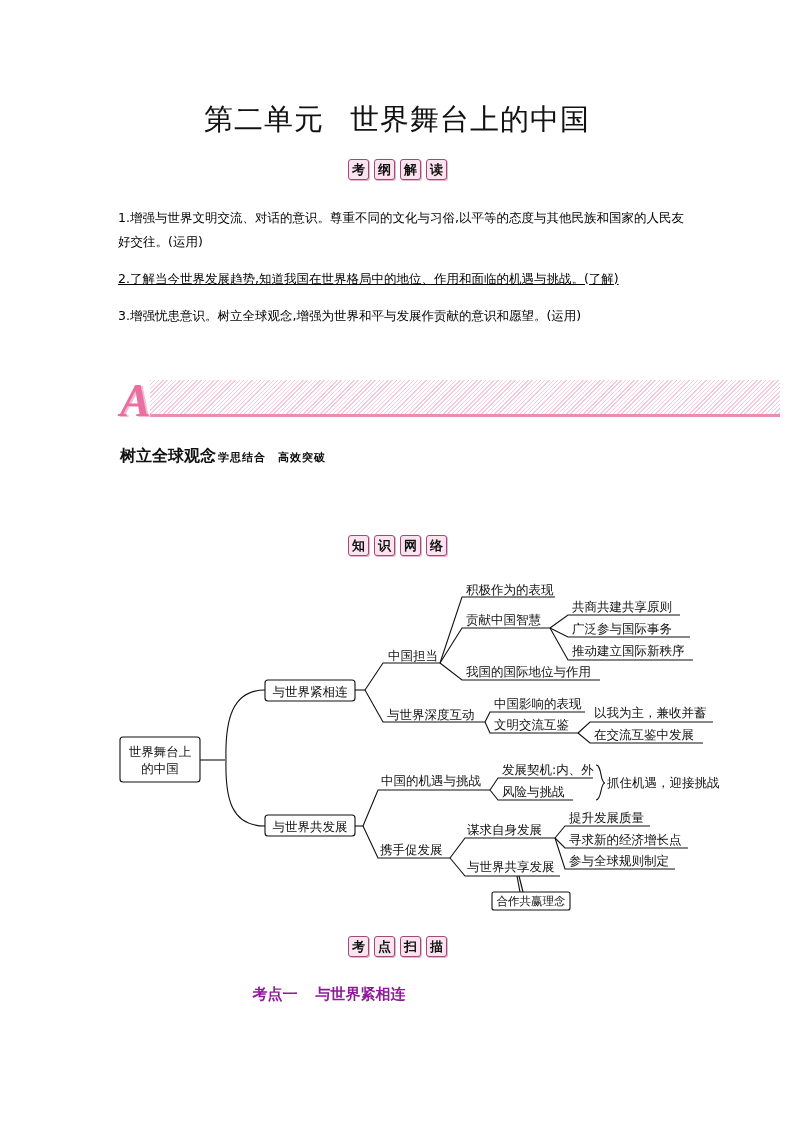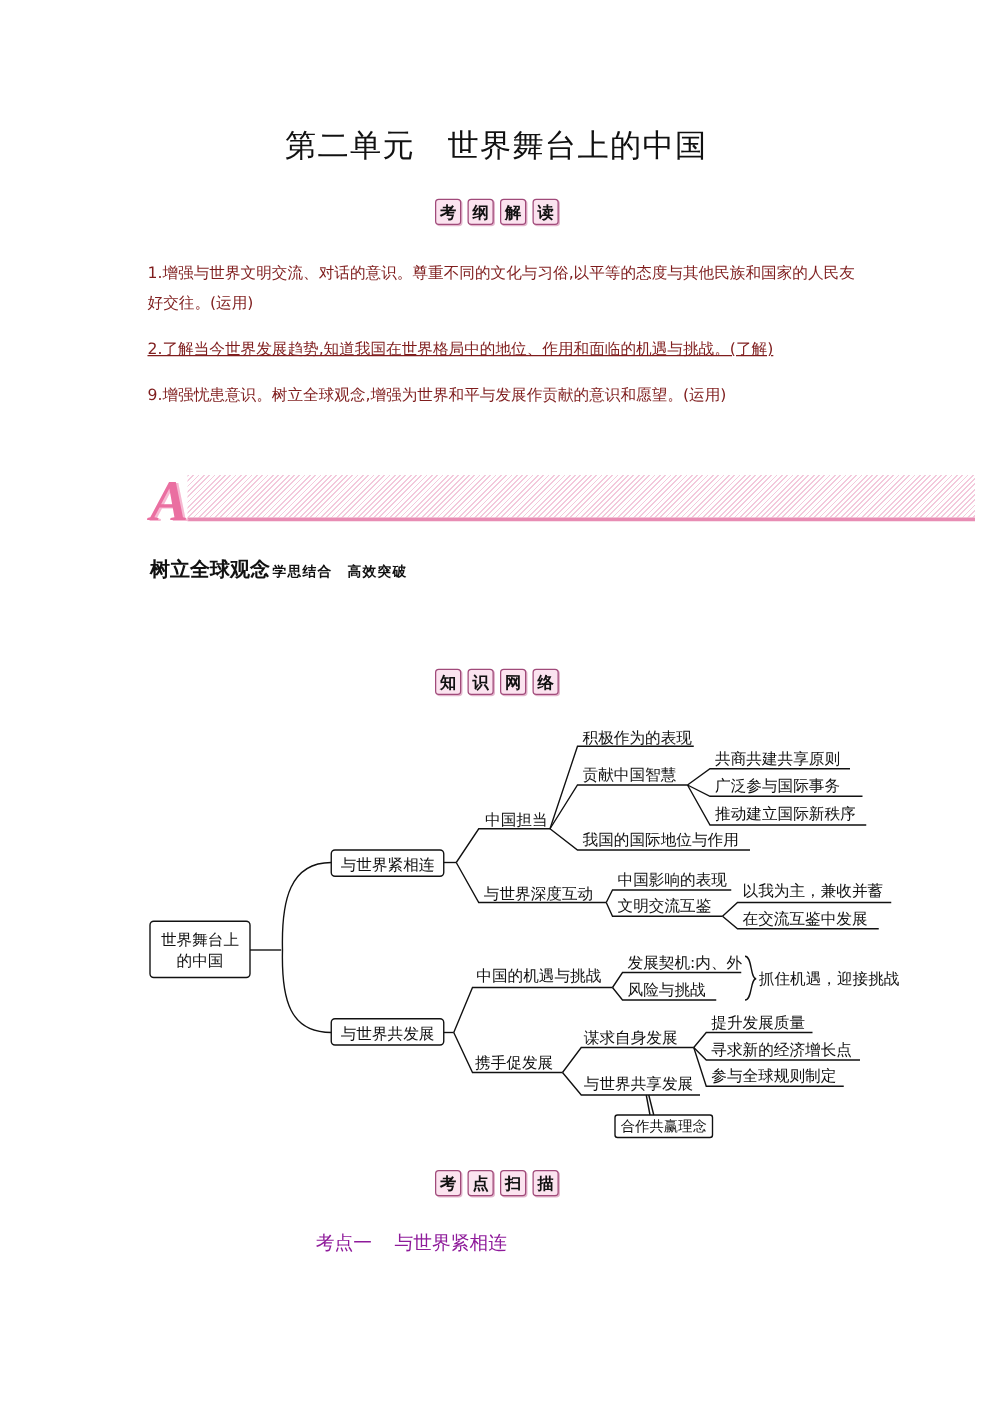--- a/index.html
+++ b/index.html
@@ -1,58 +1,58 @@
 <!DOCTYPE html>
 <html><head>
 <meta charset="utf-8">
 <style>
   html, body { margin: 0; padding: 0; background: #ffffff; }
   body { width: 794px; height: 1123px; position: relative; overflow: hidden;
          font-family: "DejaVu Sans", "Liberation Sans", sans-serif; color: #111; }
   .abs { position: absolute; }
-  .title { left: 0; width: 794px; top: 100px; text-align: center; font-size: 25px;
+  .title { left: 0; width: 794px; top: 100px; text-align: center; font-size: 29px;
            letter-spacing: 1px; font-weight: normal; }
   .title .gap { display: inline-block; width: 26px; }
   .badge-row { display: flex; gap: 5px; }
   .badge { width: 21px; height: 21px; box-sizing: border-box; border: 1.5px solid #a04a7a;
            border-radius: 3px; background: #fbe3ef; font-size: 13px; font-weight: bold;
            display: flex; align-items: center; justify-content: center; color: #111;
            box-shadow: 1px 1px 0 #e3b7cd; }
-  .para { left: 118px; width: 570px; font-size: 12.5px; line-height: 24px; color: #7f1d1d; }
+  .para { left: 118px; width: 570px; font-size: 12.5px; line-height: 24px; color: #000000; }
   .banner { left: 120px; top: 380px; width: 660px; height: 38px; }
   .banner-stripe { position: absolute; left: 30px; top: 0; right: 0; height: 34px;
      background: repeating-linear-gradient(135deg, #f3c9dc 0 1px, #ffffff 1px 3px);
      border-bottom: 3px solid #e88db4; }
   .banner-letter { position: absolute; left: 0; top: -6px; font-size: 46px; font-style: italic;
      font-weight: bold; color: #ea6fa1; font-family: "Liberation Serif", serif;
      text-shadow: 2px 1px 0 #f6b9d2; }
   .section-head { left: 120px; top: 446px; font-size: 16px; font-weight: bold; }
   .section-head .sub { font-size: 11px; font-weight: bold; margin-left: 2px; letter-spacing: 1px; }
   .point-title { left: 0; width: 658px; top: 985px; text-align: center; color: #8e1a9a;
-     font-size: 15px; font-weight: normal; }
+     font-size: 15px; font-weight: bold; }
   .point-title .gap { display: inline-block; width: 18px; }
   svg text { font-family: "DejaVu Sans", "Liberation Sans", sans-serif; font-size: 12.5px; fill: #111; }
 </style>
 </head>
 <body>
 
 <div class="abs title">
   <span>第二单元</span><span class="gap"></span><span>世界舞台上的中国</span>
 </div>
 
 <div class="abs badge-row" style="left:348px; top:159px;">
   <div class="badge">考</div>
   <div class="badge">纲</div>
   <div class="badge">解</div>
   <div class="badge">读</div>
 </div>
 
 <div class="abs para" style="top:206px;">1.增强与世界文明交流、对话的意识。尊重不同的文化与习俗,以平等的态度与其他民族和国家的人民友好交往。(运用)</div>
 <div class="abs para" style="top:267px;text-decoration:underline;">2.了解当今世界发展趋势,知道我国在世界格局中的地位、作用和面临的机遇与挑战。(了解)</div>
-<div class="abs para" style="top:304px;">9.增强忧患意识。树立全球观念,增强为世界和平与发展作贡献的意识和愿望。(运用)</div>
+<div class="abs para" style="top:304px;">3.增强忧患意识。树立全球观念,增强为世界和平与发展作贡献的意识和愿望。(运用)</div>
 
 <div class="abs banner">
   <div class="banner-stripe"></div>
   <div class="banner-letter">A</div>
 </div>
 
 <div class="abs section-head">
   <span>树立全球观念</span><span class="sub">学思结合　高效突破</span>
 </div>
 

